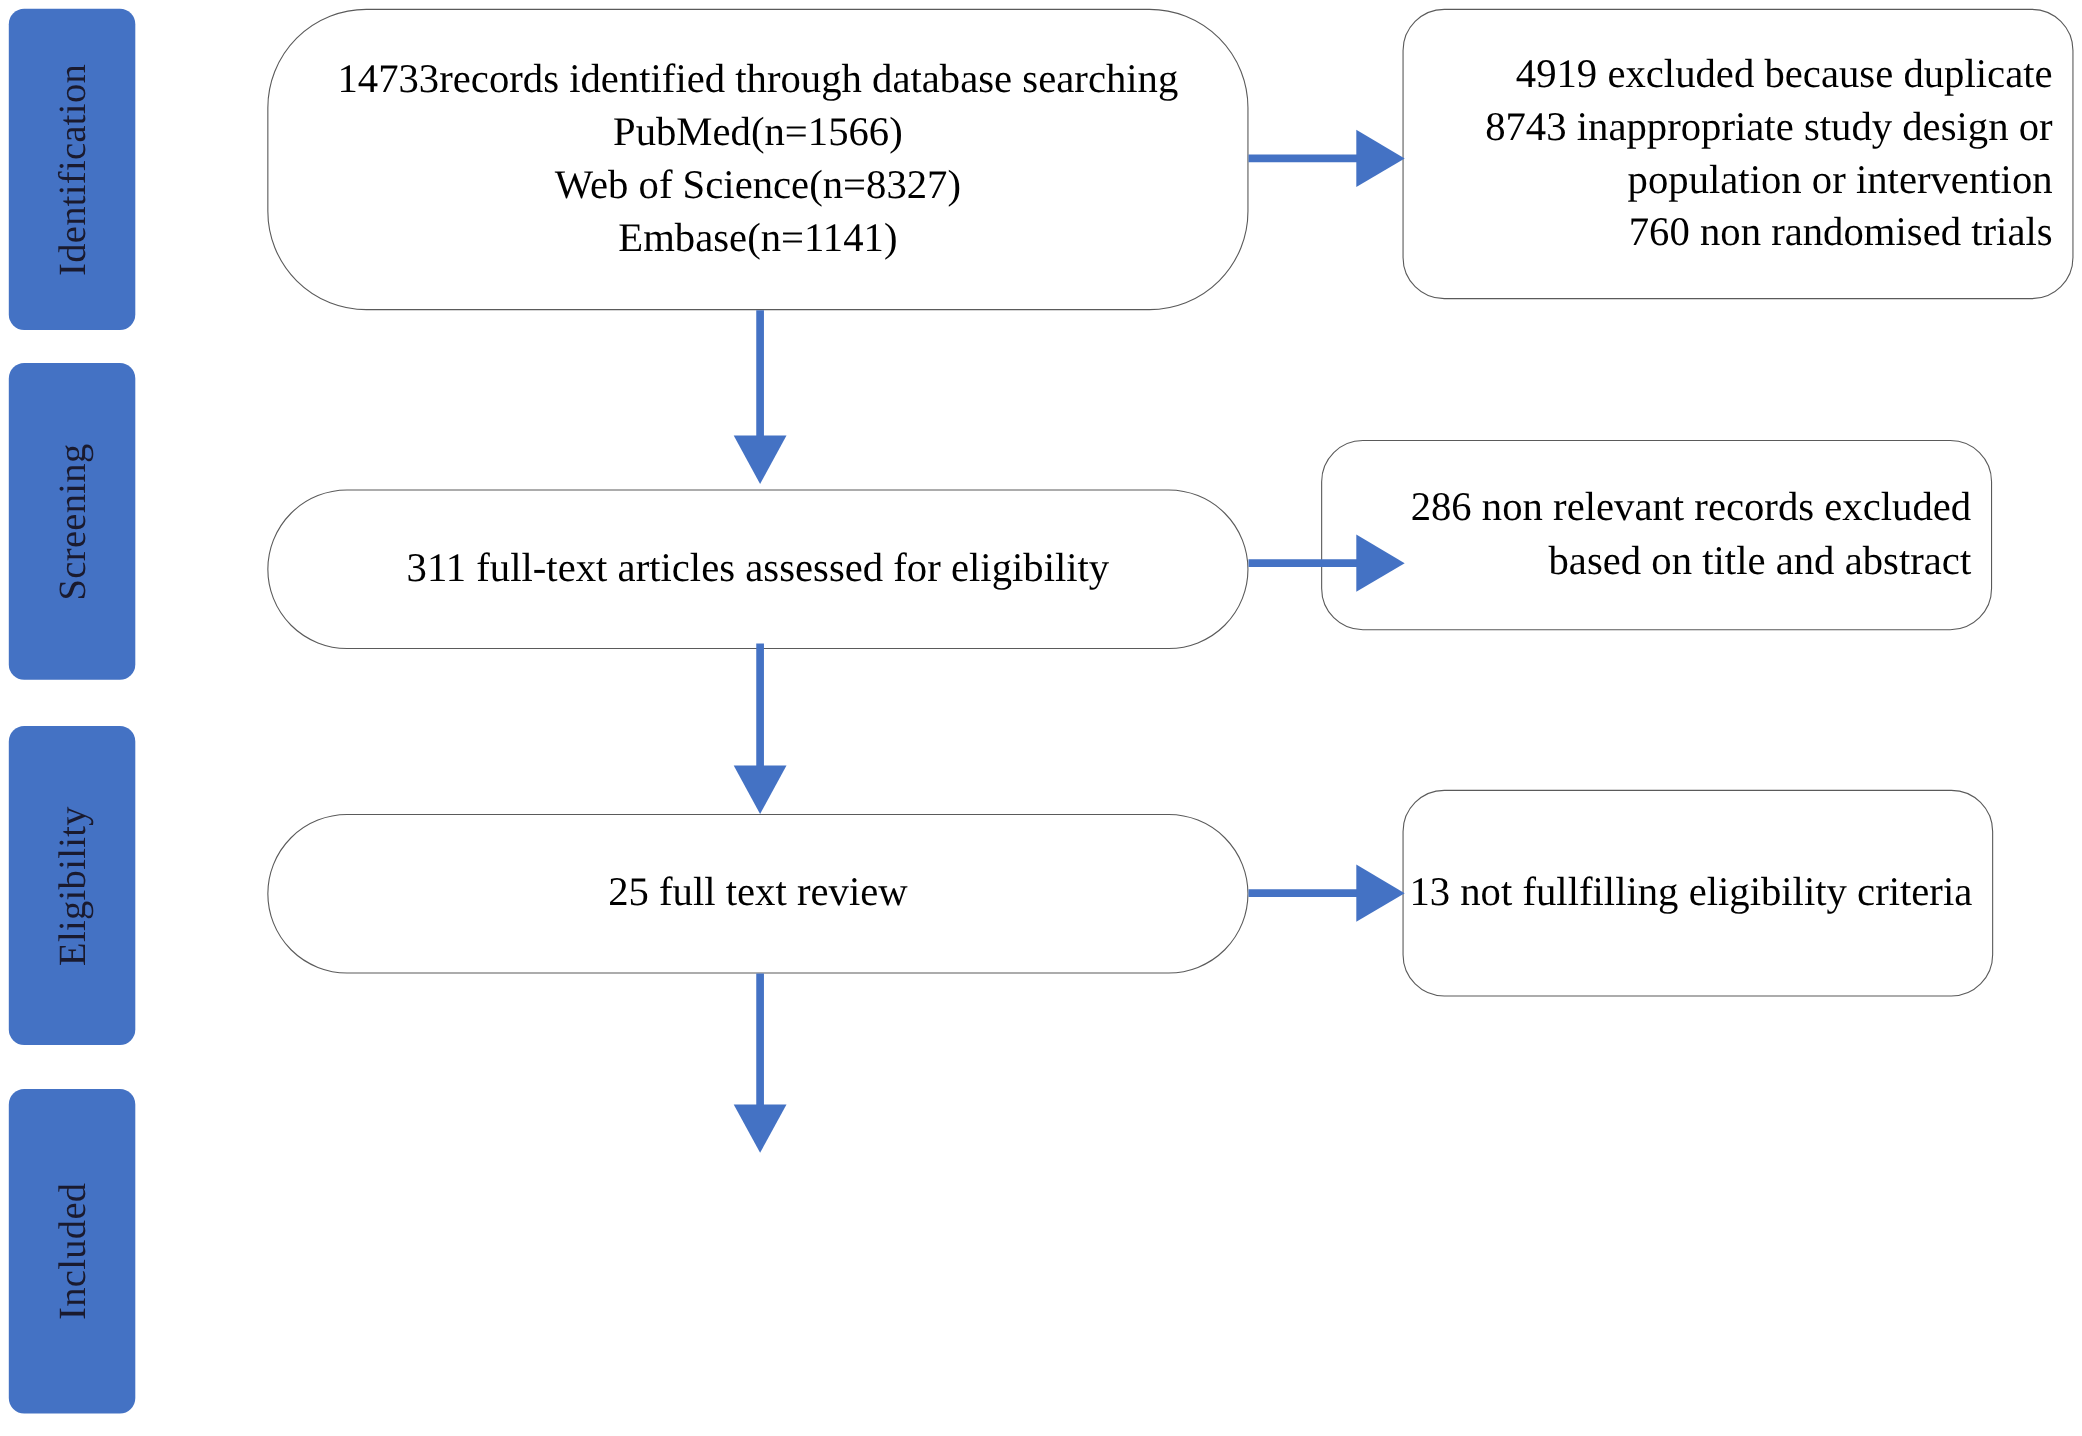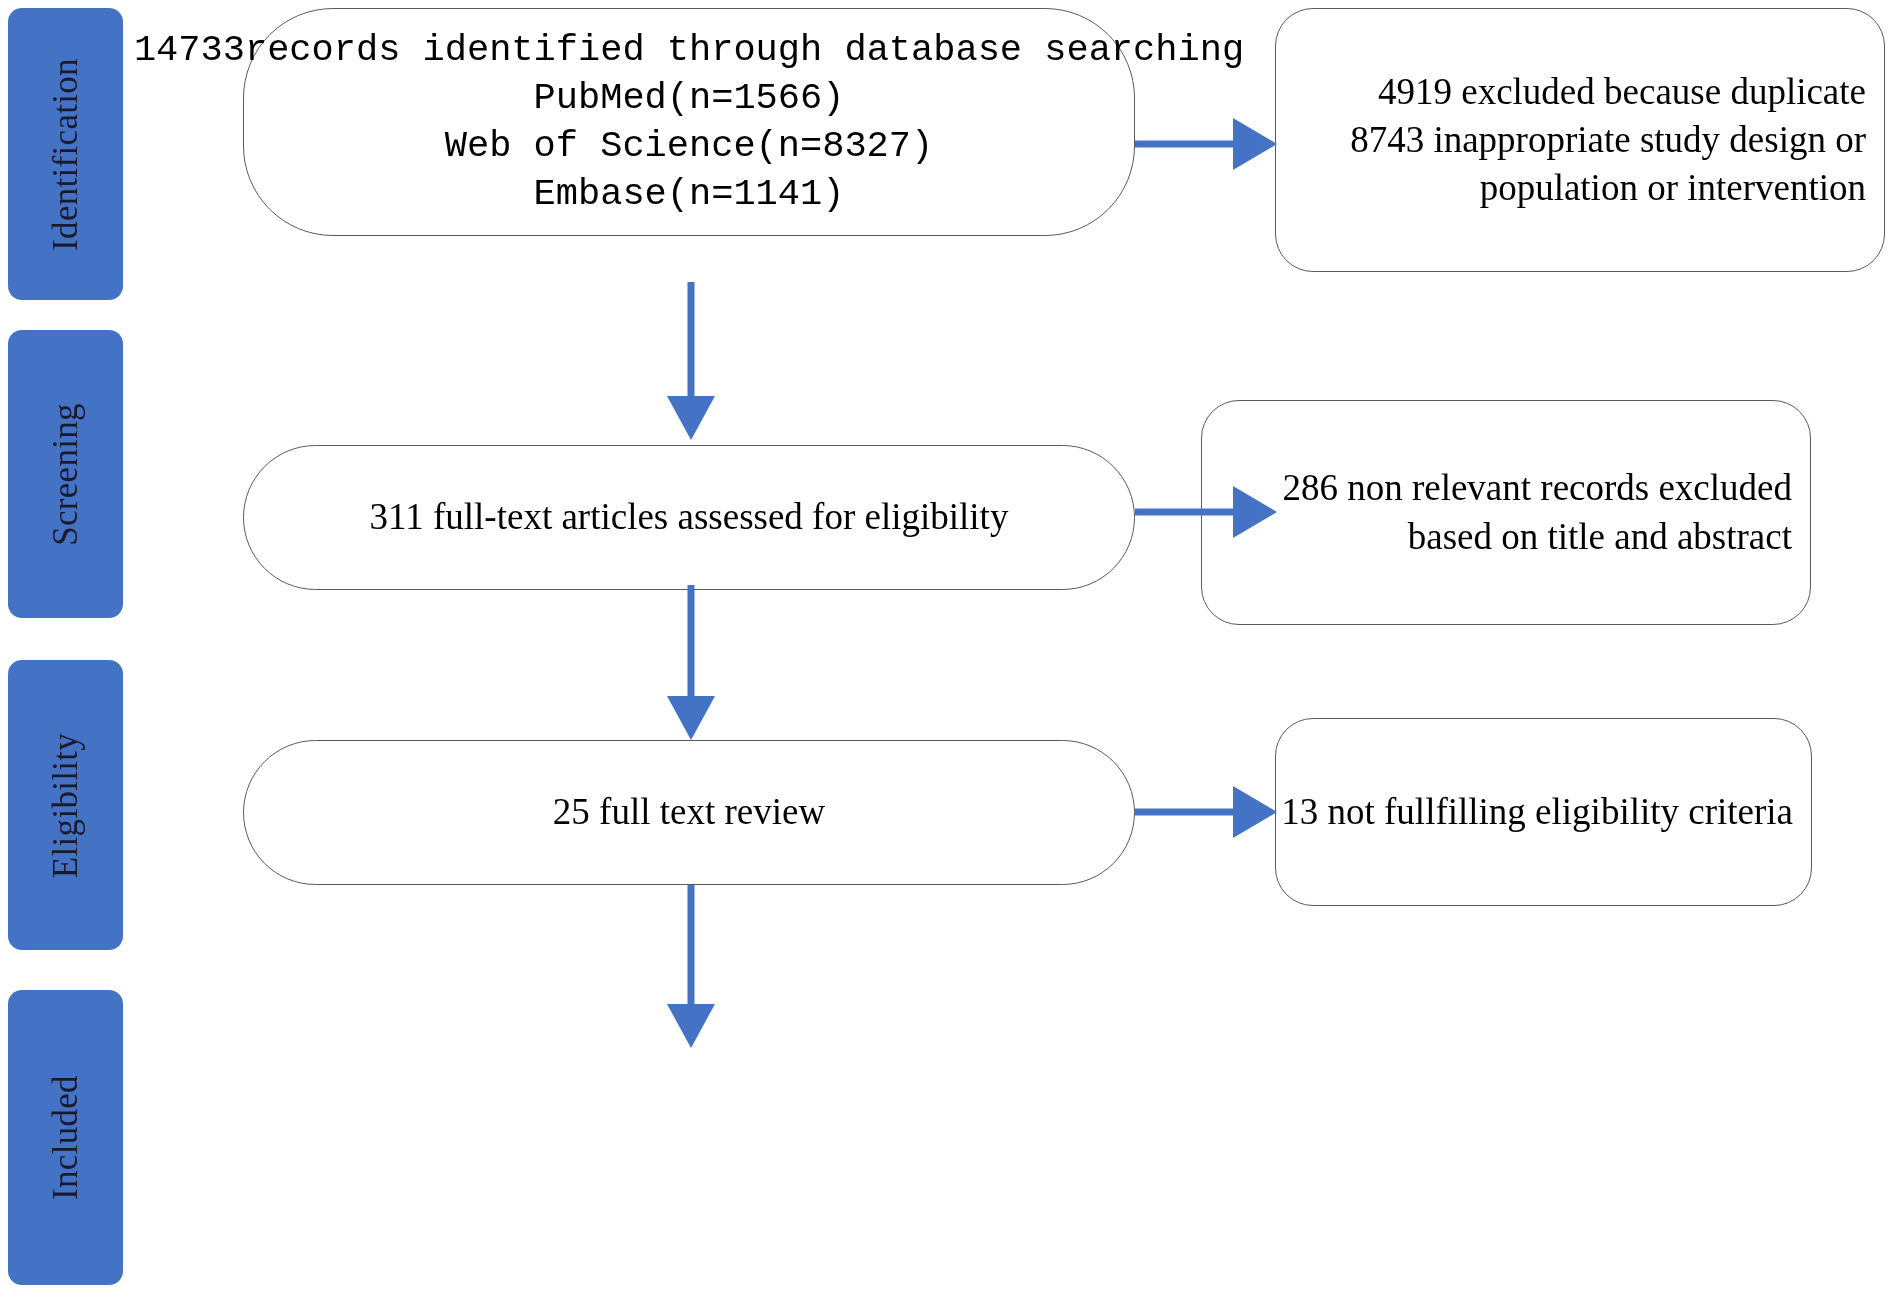--- a/index.html
+++ b/index.html
@@ -95,43 +95,44 @@
   </div>
 
   <div class="stage" style="top:660px; height:290px;">
     <div class="stage-label">Eligibility</div>
   </div>
 
   <div class="stage" style="top:990px; height:295px;">
     <div class="stage-label">Included</div>
   </div>
 
-  <div class="box box-main" style="left:243px; top:8px; width:892px; height:228px;font-family:Liberation Mono, monospace;">
+  <div class="box box-main" style="left:243px; top:8px; width:892px; height:274px;">
     <div class="box-line">14733records identified through database searching</div>
     <div class="box-line">PubMed(n=1566)</div>
     <div class="box-line">Web of Science(n=8327)</div>
     <div class="box-line">Embase(n=1141)</div>
   </div>
 
   <div class="box box-main" style="left:243px; top:445px; width:892px; height:145px;">
     <div class="box-line">311 full-text articles assessed for eligibility</div>
   </div>
 
   <div class="box box-main" style="left:243px; top:740px; width:892px; height:145px;">
     <div class="box-line">25 full text review</div>
   </div>
 
 
   <div class="box box-side" style="left:1275px; top:8px; width:610px; height:264px;">
     <div class="box-line">4919 excluded because duplicate</div>
     <div class="box-line">8743 inappropriate study design or</div>
     <div class="box-line">population or intervention</div>
+    <div class="box-line">760 non randomised trials</div>
   </div>
 
-  <div class="box box-side" style="left:1201px; top:400px; width:610px; height:225px;padding-left:36px;">
+  <div class="box box-side" style="left:1201px; top:400px; width:610px; height:173px;padding-left:36px;">
     <div class="box-line">286 non relevant records excluded</div>
     <div class="box-line">based on title and abstract</div>
   </div>
 
   <div class="box box-side" style="left:1275px; top:718px; width:537px; height:188px;">
     <div class="box-line">13 not fullfilling eligibility criteria</div>
   </div>
 
   <svg id="arrows" viewBox="0 0 1893 1305">
 

